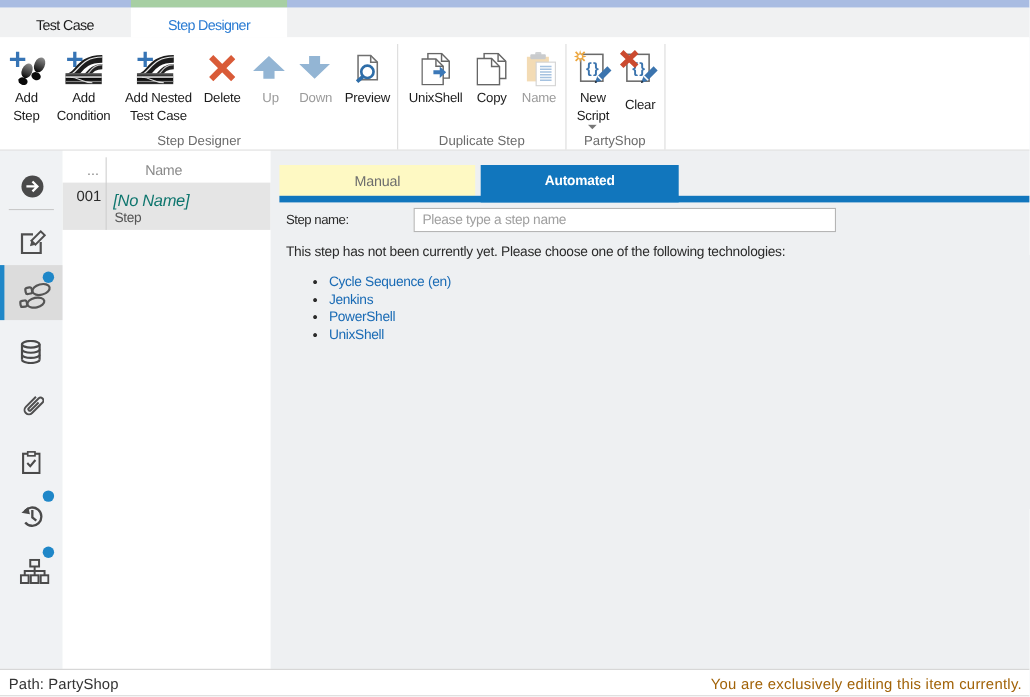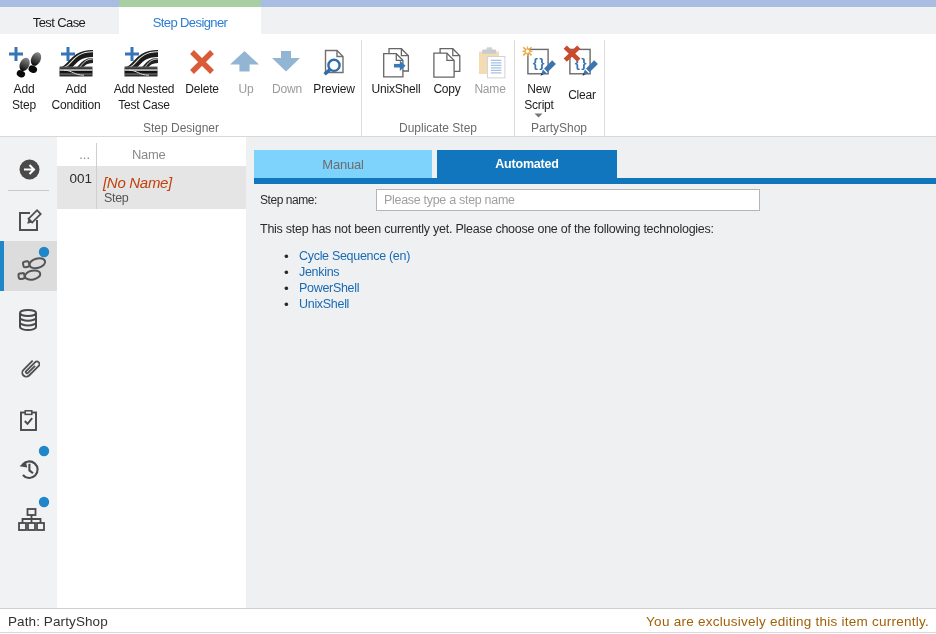--- a/index.html
+++ b/index.html
@@ -241,30 +241,30 @@
 </svg>
 
 <div class="abs" style="left:57px;top:137px;width:189px;height:471px;background:#ffffff;"></div>
 
 <div class="abs" style="left:60px;top:143px;width:30px;height:23px;font-size:13px;color:#8a8a8a;text-align:right;line-height:23px;">...</div>
 <div class="abs" style="left:104px;top:143px;font-size:13px;color:#8a8a8a;letter-spacing:-0.3px;line-height:23px;margin-left:28px;">Name</div>
 
 <div class="abs" style="left:57px;top:166px;width:189px;height:43px;background:#e5e5e5;"></div>
 <div class="abs" style="left:96px;top:143px;width:1px;height:66px;background:#cfcfcf;"></div>
 <div class="abs" style="left:52px;top:171px;width:40px;font-size:13.5px;color:#2b2b2b;text-align:right;">001</div>
-<div class="abs" style="left:103px;top:174px;font-size:15px;color:#c2410c;font-style:italic;letter-spacing:-0.3px;">[No Name]</div>
+<div class="abs" style="left:103px;top:174px;font-size:15px;color:#0f766e;font-style:italic;letter-spacing:-0.3px;">[No Name]</div>
 <div class="abs" style="left:104px;top:190.5px;font-size:12.5px;color:#555;letter-spacing:-0.3px;">Step</div>
 
 <svg class="abs" style="left:247px;top:377px;" width="8" height="12">
     <path d="M7,0 L7,12 L1,6 Z" fill="#9a9a9a"></path>
   </svg>
 
 <div class="abs" style="left:246px;top:137px;width:690px;height:471px;background:#eef0f2;"></div>
 
-<div class="abs" style="left:254px;top:150px;width:178px;height:28px;background:#7dd3fc;color:#6d6d6d;font-size:13px;letter-spacing:-0.2px;line-height:29px;text-align:center;">Manual</div>
+<div class="abs" style="left:254px;top:150px;width:178px;height:28px;background:#fef9c3;color:#6d6d6d;font-size:13px;letter-spacing:-0.2px;line-height:29px;text-align:center;">Manual</div>
 <div class="abs" style="left:254px;top:178px;width:682px;height:5.5px;background:#1176bd;"></div>
 <div class="abs" style="left:437px;top:150px;width:180px;height:33.5px;background:#1176bd;color:#ffffff;font-size:12.5px;font-weight:bold;letter-spacing:-0.2px;line-height:29px;text-align:center;">Automated</div>
 
 <div class="abs" style="left:260px;top:193px;font-size:12px;color:#2b2b2b;letter-spacing:-0.45px;">Step name:</div>
 <div class="abs" style="left:376px;top:189px;width:384px;height:22px;background:#fff;border:1px solid #b5b5b5;"></div>
 <div class="abs" style="left:384px;top:193px;font-size:12.5px;color:#a0a0a0;letter-spacing:-0.3px;">Please type a step name</div>
 
 <div class="abs" style="left:260px;top:222px;font-size:12.5px;color:#2b2b2b;letter-spacing:-0.25px;">This step has not been currently yet. Please choose one of the following technologies:</div>
 
 <div class="abs" style="left:284px;top:249px;font-size:13.5px;color:#2b2b2b;">•</div>

